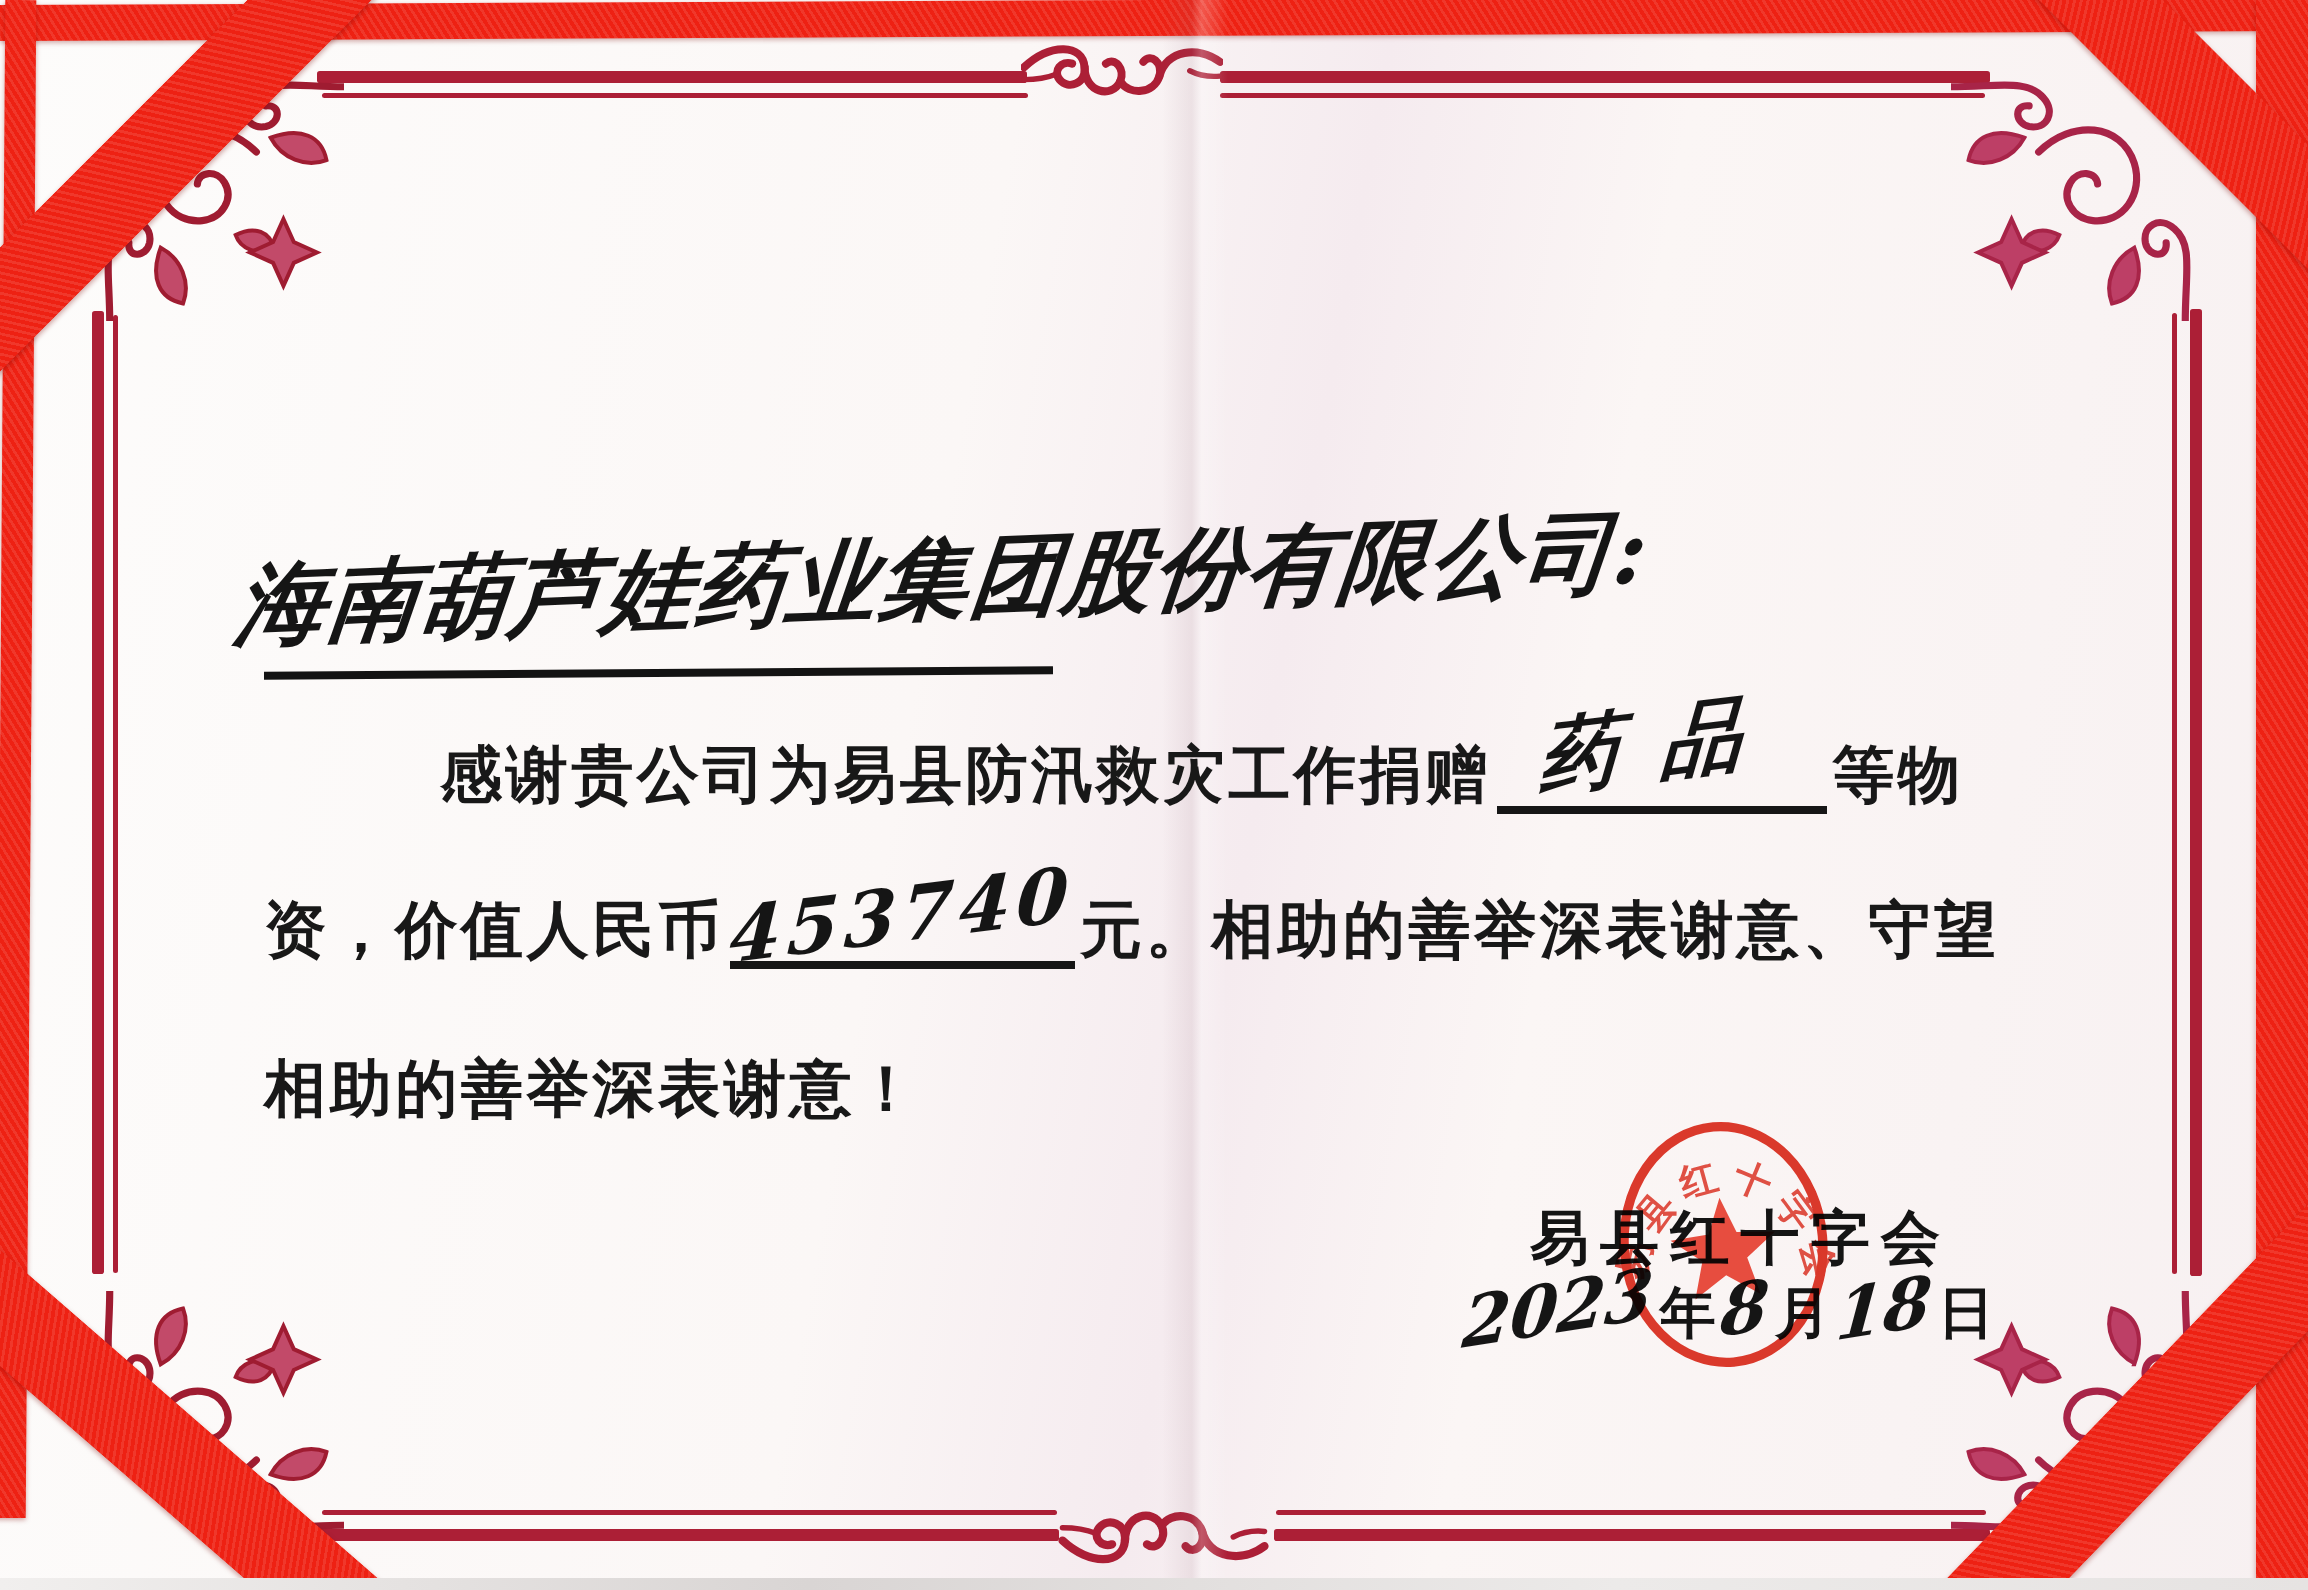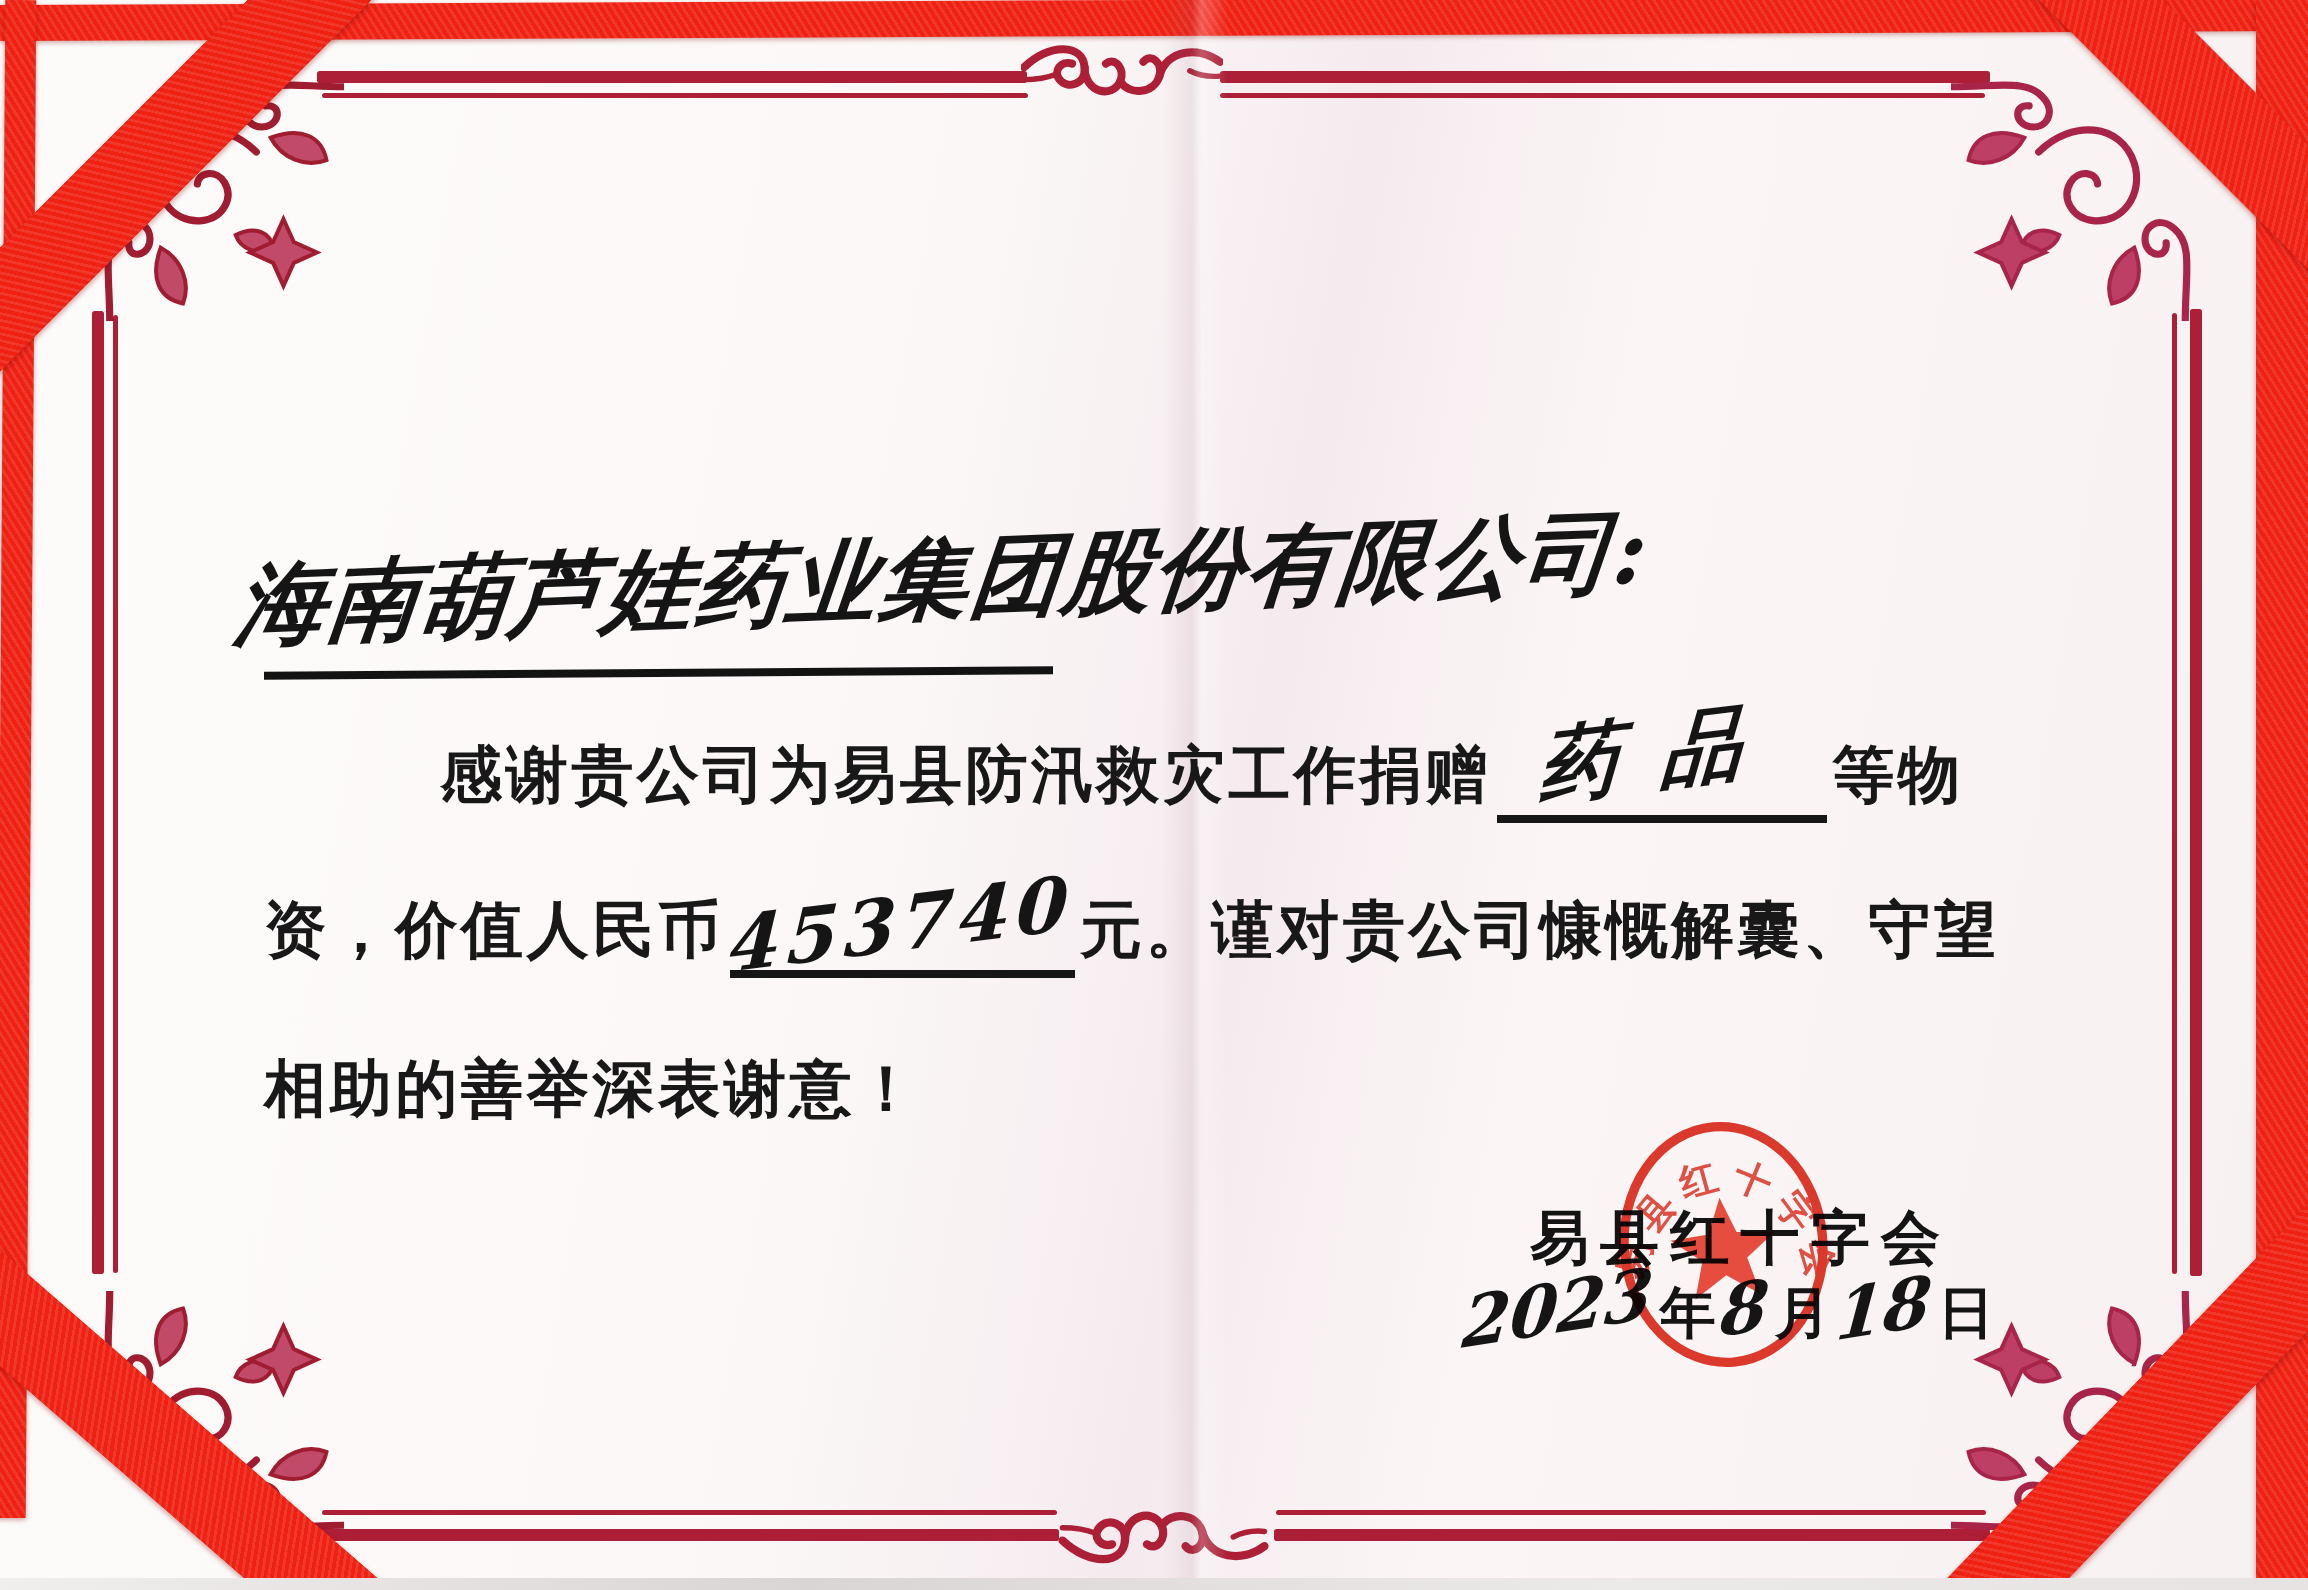--- a/index.html
+++ b/index.html
@@ -35,21 +35,21 @@
     white-space:nowrap;
   }
   .hw{ font-family:"DejaVu Serif", serif; font-style:italic; color:#151515; }
   .salutation{
     left:236px; top:523px; width:1171px; font-size:90px; font-weight:600;
     transform:rotate(-2.2deg) skewX(-8deg); white-space:nowrap; letter-spacing:1.9px;
   }
   .sal-underline{ left:264px; top:669px; width:789px; height:8.4px; background:#131313; transform:rotate(-.4deg);}
   .bodyline{
     font-weight:700; font-size:62px; color:#181818; letter-spacing:3.7px;
-    display:flex; align-items:center; white-space:nowrap;
+    display:flex; align-items:flex-start; white-space:nowrap;
     font-family:"Liberation Sans", sans-serif;
   }
   .bl1{left:440px; top:733px;}
   .bl2{left:264px; top:888px;}
   .bl3{left:264px; top:1047px;}
   .blank{
     display:inline-block; position:relative; border-bottom:8.4px solid #161616;
     height:73px; margin:0 5.6px -15px 5.6px;
   }
   .blank .hw-over{
@@ -188,21 +188,21 @@
     <span class="blank blank1">
       <span class="hw hw-over">药品</span>
     </span>
     <span>等物</span>
   </div>
   <div class="abs bodyline bl2">
     <span>资，价值人民币</span>
     <span class="blank blank2">
       <span class="hw hw-over">453740</span>
     </span>
-    <span>元。谨对贵公司慷慨解囊、守望</span>
+    <span>元。相助的善举深表谢意、守望</span>
   </div>
   <div class="abs bodyline bl3">相助的善举深表谢意！</div>
 
   <div class="abs sig">易县红十字会</div>
   <div class="abs dateline">
     <span class="hw">2023</span>
     <span>年</span>
     <span class="hw">8</span>
     <span>月</span>
     <span class="hw">18</span>

